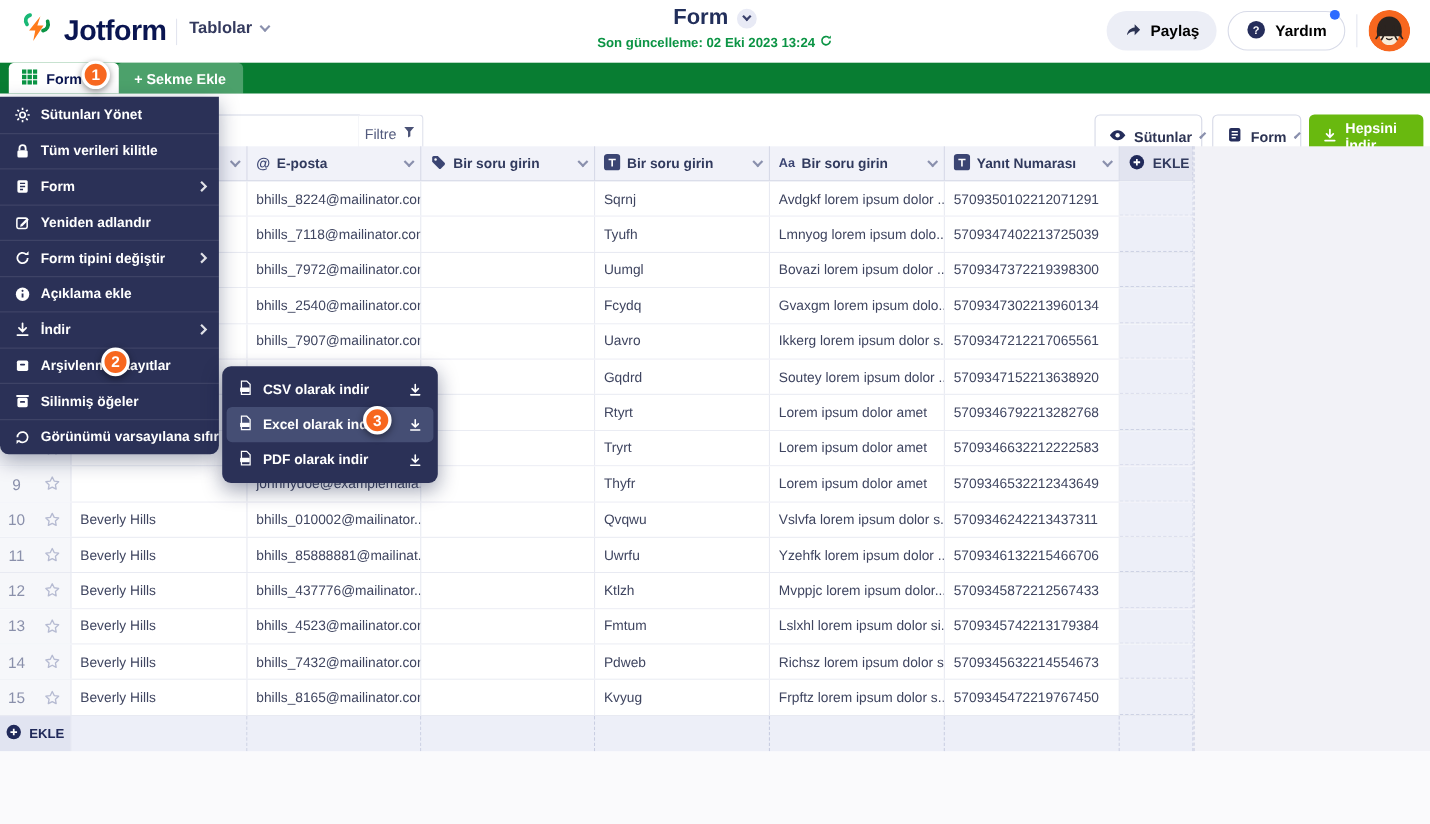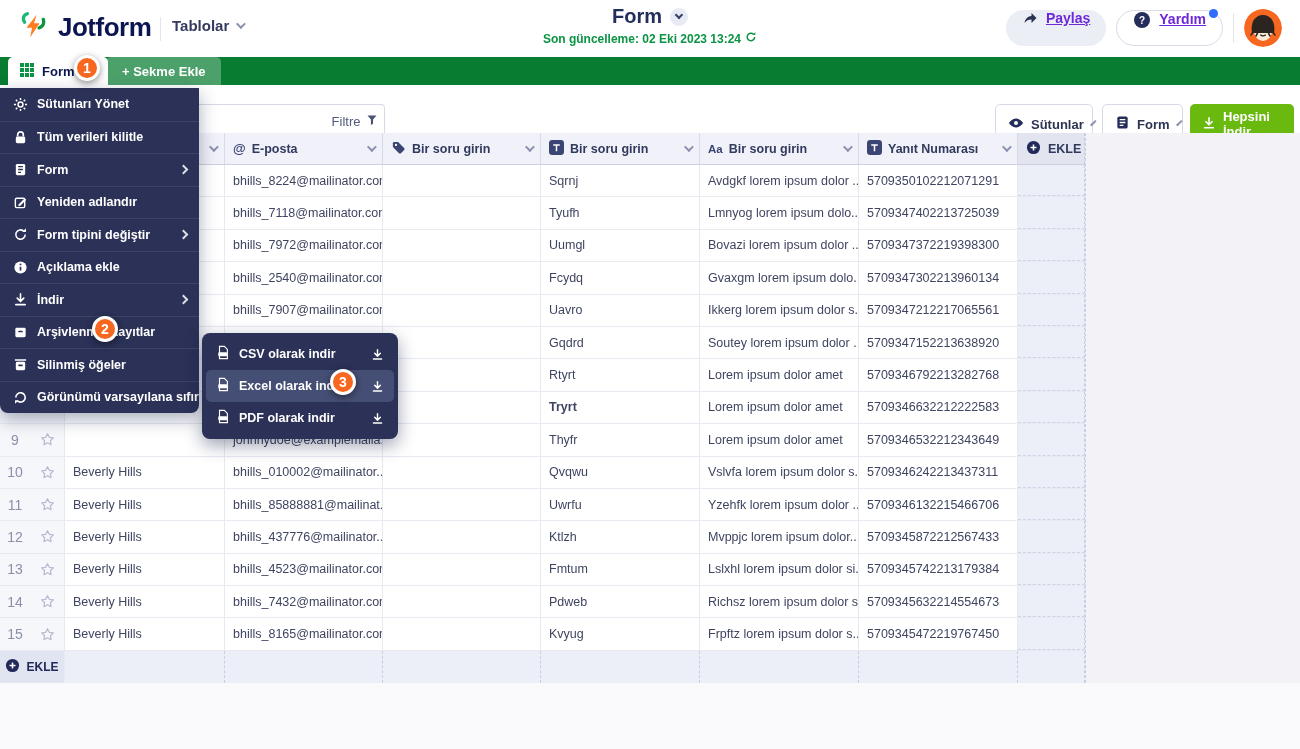--- a/index.html
+++ b/index.html
@@ -15,22 +15,22 @@
   .workspace{position:absolute;left:172px;top:17px;display:flex;align-items:center;gap:7px;
              font-size:15px;font-weight:bold;color:#343a5e;}
   .title-block{position:absolute;left:50%;top:5px;transform:translateX(-50%);text-align:center;}
   .title-line{display:flex;align-items:center;gap:8px;justify-content:center;}
   .page-title{font-size:20px;font-weight:bold;color:#222f5b;}
   .chev-badge{width:18px;height:18px;border-radius:50%;background:#e8eaf5;display:flex;
               align-items:center;justify-content:center;}
   .last-update{margin-top:3px;font-size:12px;color:#0b9444;font-weight:bold;
                display:flex;align-items:center;gap:4px;justify-content:center;}
   .top-right{position:absolute;right:18px;top:9px;display:flex;align-items:center;gap:10px;}
-  .pill{height:36px;border-radius:18px;display:flex;align-items:flex-start;gap:8px;
-        padding:0 16px;font-size:14px;font-weight:bold;color:#6d28d9;cursor:pointer;text-decoration:underline;}
+  .pill{height:36px;border-radius:18px;display:flex;align-items:center;gap:8px;
+        padding:0 16px;font-size:14px;font-weight:bold;color:#000000;cursor:pointer;}
   .pill.share{background:#eceef6;}
   .pill.help{background:#fff;border:1px solid #d8dbe8;position:relative;}
   .help-dot{position:absolute;top:-2px;right:4px;width:9px;height:9px;border-radius:50%;background:#2e6bff;}
   .v-divider{width:1px;height:30px;background:#e3e5ef;}
   .avatar{width:38px;height:38px;border-radius:50%;overflow:hidden;cursor:pointer;}
 
   
   .tabbar{position:absolute;left:0;top:57px;width:100%;height:28px;background:#087d32;}
   .form-tab{position:absolute;left:8px;top:0;height:28px;width:100px;background:#fff;
             border-radius:5px 5px 0 0;display:flex;align-items:center;gap:8px;padding:0 12px;
@@ -400,21 +400,21 @@
         <div class="row">
           <div class="cell c-num" style="width: 30px;">8</div>
           <div class="cell c-star" style="width: 35px;">
             <svg width="15" height="15" viewBox="0 0 16 16">
               <path d="M8 1.8l1.9 3.9 4.3.6-3.1 3 .7 4.2L8 11.5l-3.8 2 .7-4.2-3.1-3 4.3-.6z" fill="none" stroke="#b6bbd2" stroke-width="1.3" stroke-linejoin="round"></path>
             </svg>
           </div>
           <div class="cell" style="width: 160px;"></div>
           <div class="cell" style="width: 158px;"></div>
           <div class="cell" style="width: 158px;"></div>
-          <div class="cell" style="width: 159px; font-weight: bold;">Tryrt</div>
+          <div class="cell" style="width: 159px;">Tryrt</div>
           <div class="cell" style="width: 159px;">Lorem ipsum dolor amet</div>
           <div class="cell" style="width: 159px;">5709346632212222583</div>
           <div class="cell c-ekle" style="width: 67px;"></div>
         </div>
         <div class="row">
           <div class="cell c-num" style="width: 30px;">9</div>
           <div class="cell c-star" style="width: 35px;">
             <svg width="15" height="15" viewBox="0 0 16 16">
               <path d="M8 1.8l1.9 3.9 4.3.6-3.1 3 .7 4.2L8 11.5l-3.8 2 .7-4.2-3.1-3 4.3-.6z" fill="none" stroke="#b6bbd2" stroke-width="1.3" stroke-linejoin="round"></path>
             </svg>

